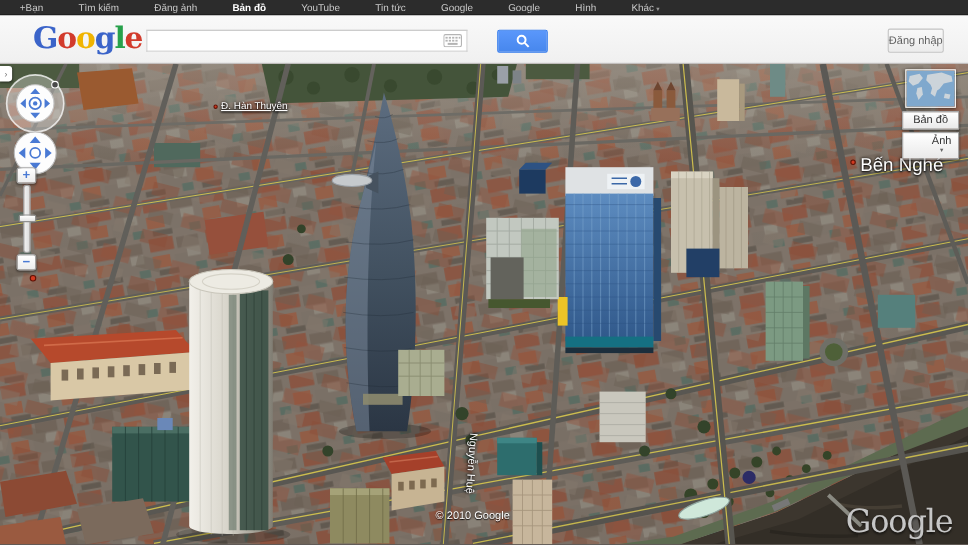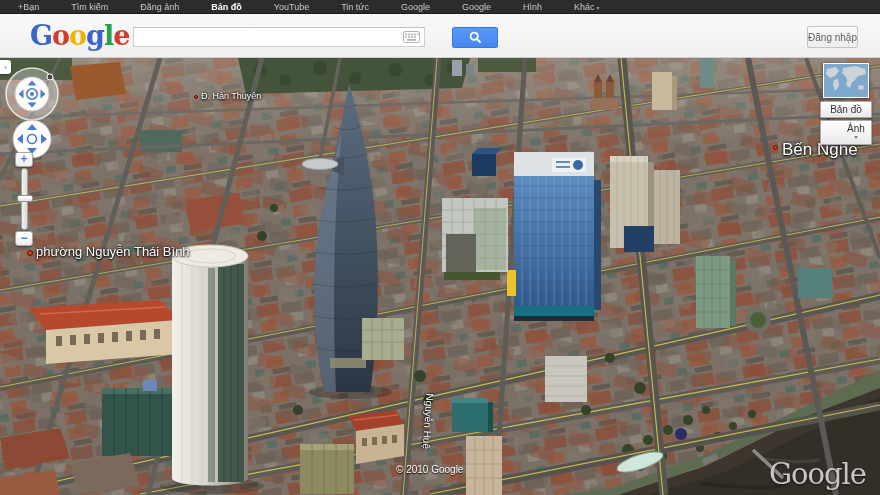--- a/index.html
+++ b/index.html
@@ -24,21 +24,21 @@
   
   #map { position:absolute; left:0; top:58px; width:880px; height:437px; background:#7c7168; overflow:hidden; cursor:default; }
   #scene { position:absolute; left:0; top:0; }
 
   .map-label { position:absolute; color:#fff; text-shadow:0 1px 2px #000, 0 0 3px #000; white-space:nowrap; pointer-events:none; }
   .lbl-dot { position:absolute; border-radius:50%; background:#d23a20; border:1px solid #5f1206; pointer-events:none; }
   #lbl-ward { left:36px; top:186px; font-size:13px; }
   #dot-ward { left:27px; top:192px; width:6px; height:6px; }
   #lbl-district { left:782px; top:82px; font-size:17px; }
   #dot-district { left:773px; top:87px; width:5px; height:5px; }
-  #lbl-street-far { left:201px; top:33px; font-size:9px; }
+  #lbl-street-far { left:201px; top:33px; font-size:9px;text-decoration:underline; }
   #dot-street-far { left:194px; top:37px; width:4px; height:4px; }
   #lbl-street-rot { left:430px; top:330px; font-size:10px; transform:rotate(94deg); transform-origin:0 50%; }
   #lbl-copyright { left:396px; top:406px; font-size:10px; text-shadow:0 1px 1px #000; }
   #watermark { position:absolute; right:14px; bottom:4px; display:flex; align-items:baseline; gap:7px; pointer-events:none; }
   #wm-google { font-family:"DejaVu Serif", serif; font-size:29px; color:#c6c6c6; letter-spacing:-1px; text-shadow:0 1px 2px rgba(0,0,0,.6); }
   #wm-earth { font-size:26px; color:#d2d2d2; font-weight:normal; text-shadow:0 1px 2px rgba(0,0,0,.6); }
 
   
   #corner-tab { position:absolute; left:0; top:2px; width:11px; height:14px; background:#fff; border-radius:0 3px 3px 0; box-shadow:0 1px 2px rgba(0,0,0,.4); font-size:8px; color:#777; display:flex; align-items:center; justify-content:center; cursor:pointer; }
   #look-ctl { position:absolute; left:4px; top:8px; cursor:pointer; }
@@ -493,21 +493,20 @@
             <circle cx="586" cy="352" r="5"></circle>
             <circle cx="262" cy="178" r="5"></circle>
             <circle cx="274" cy="150" r="4"></circle>
         </g>
       </g>
     </svg>
 
     <span class="lbl-dot" id="dot-street-far"></span>
     <span class="map-label" id="lbl-street-far">Đ. Hàn Thuyên</span>
     <span class="lbl-dot" id="dot-ward"></span>
-    <span class="map-label" id="lbl-ward">phường Nguyễn Thái Bình</span>
     <span class="lbl-dot" id="dot-district"></span>
     <span class="map-label" id="lbl-district">Bến Nghé</span>
     <span class="map-label" id="lbl-street-rot">Nguyễn Huệ</span>
     <span class="map-label" id="lbl-copyright">© 2010 Google</span>
 
     <div id="watermark">
       <span id="wm-google">Google</span>
     </div>
 
     <div id="corner-tab">›</div>

